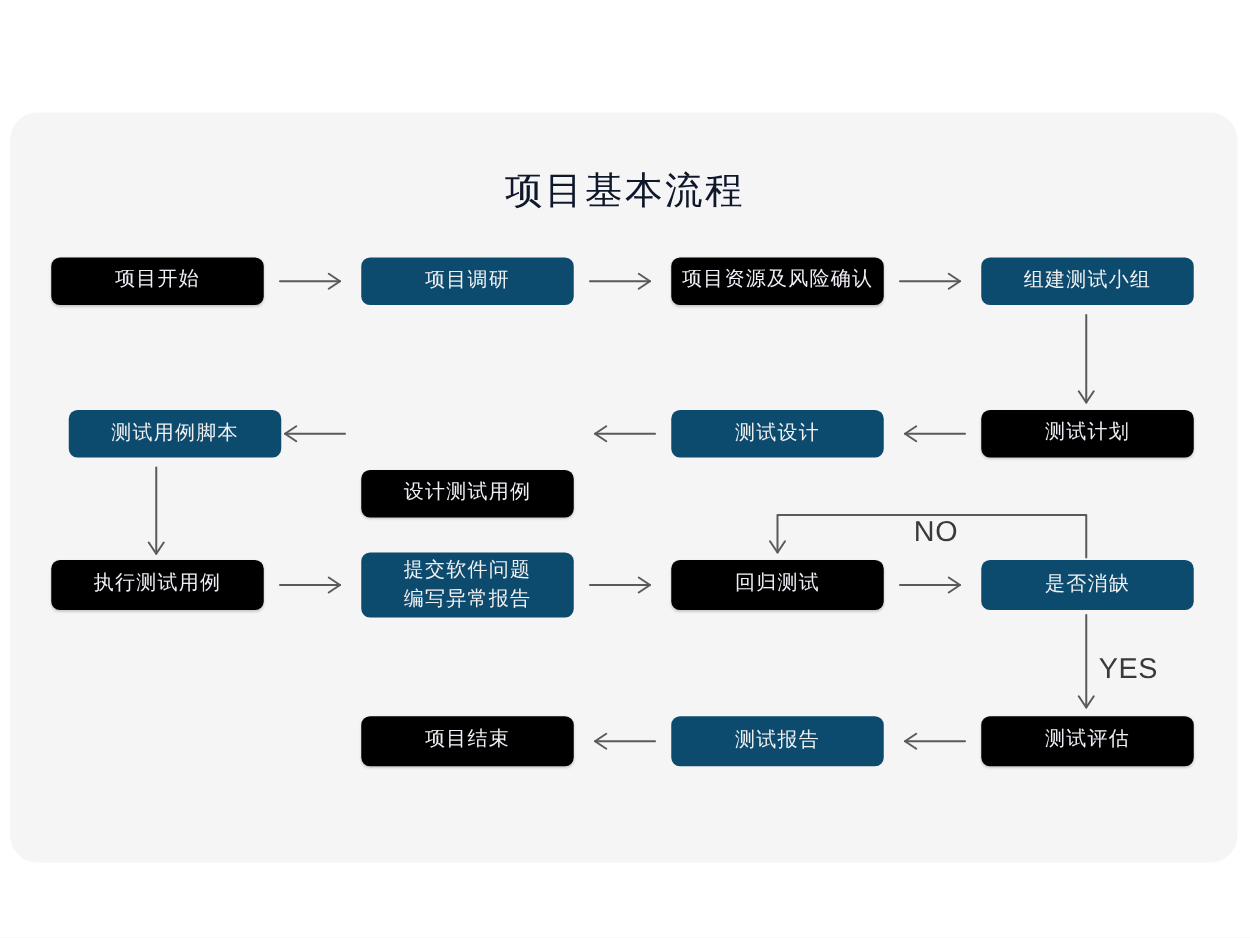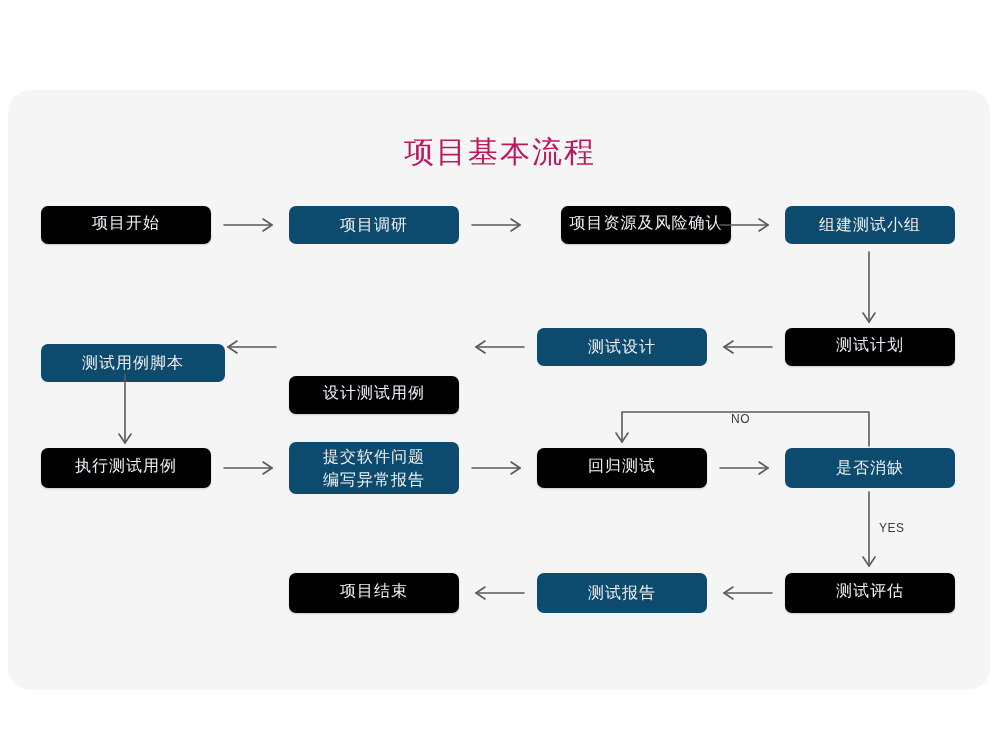--- a/index.html
+++ b/index.html
@@ -19,21 +19,21 @@
     width:982px;height:600px;
     background:#f5f5f5;
     border-radius:22px;
   }
   .title{
     position:absolute;
     left:0;top:132px;
     width:1000px;
     text-align:center;
     font-size:30px;
-    color:#be185d;
+    color:#0f172a;
     letter-spacing:2px;
     font-weight:400;
   }
   .node{
     position:absolute;
     box-sizing:border-box;
     border-radius:7px;
     display:flex;
     align-items:center;
     justify-content:center;
@@ -53,40 +53,40 @@
   .node.gray{
     background:#0c4a6e;
     color:#f1f1f1;
   }
   .arrow{
     position:absolute;
     pointer-events:none;
   }
   .edge-label{
     position:absolute;
-    font-size:12px;
+    font-size:23px;
     color:#3a3a3a;
     letter-spacing:.5px;
   }
 </style>
 </head>
 <body>
 
 <div id="canvas">
 
   <div class="card"></div>
 
   <div class="title">项目基本流程</div>
 
   <div class="node purple" style="left:41px;top:206px;width:170px;height:38px;">项目开始</div>
   <div class="node gray" style="left:289px;top:206px;width:170px;height:38px;">项目调研</div>
-  <div class="node purple" style="left:537px;top:206px;width:170px;height:38px;margin-left:24px;">项目资源及风险确认</div>
+  <div class="node purple" style="left:537px;top:206px;width:170px;height:38px;">项目资源及风险确认</div>
   <div class="node gray" style="left:785px;top:206px;width:170px;height:38px;">组建测试小组</div>
 
-  <div class="node gray" style="left:41px;top:328px;width:184px;height:38px;margin-top:16px;">测试用例脚本</div>
+  <div class="node gray" style="left:55px;top:328px;width:170px;height:38px;">测试用例脚本</div>
   <div class="node purple" style="left:289px;top:328px;width:170px;height:38px;margin-top:48px;">设计测试用例</div>
   <div class="node gray" style="left:537px;top:328px;width:170px;height:38px;">测试设计</div>
   <div class="node purple" style="left:785px;top:328px;width:170px;height:38px;">测试计划</div>
 
   <div class="node purple" style="left:41px;top:448px;width:170px;height:40px;">执行测试用例</div>
   <div class="node purple" style="left:537px;top:448px;width:170px;height:40px;">回归测试</div>
   <div class="node gray" style="left:289px;top:442px;width:170px;height:52px;">提交软件问题
 编写异常报告</div>
   <div class="node gray" style="left:785px;top:448px;width:170px;height:40px;">是否消缺</div>
 

